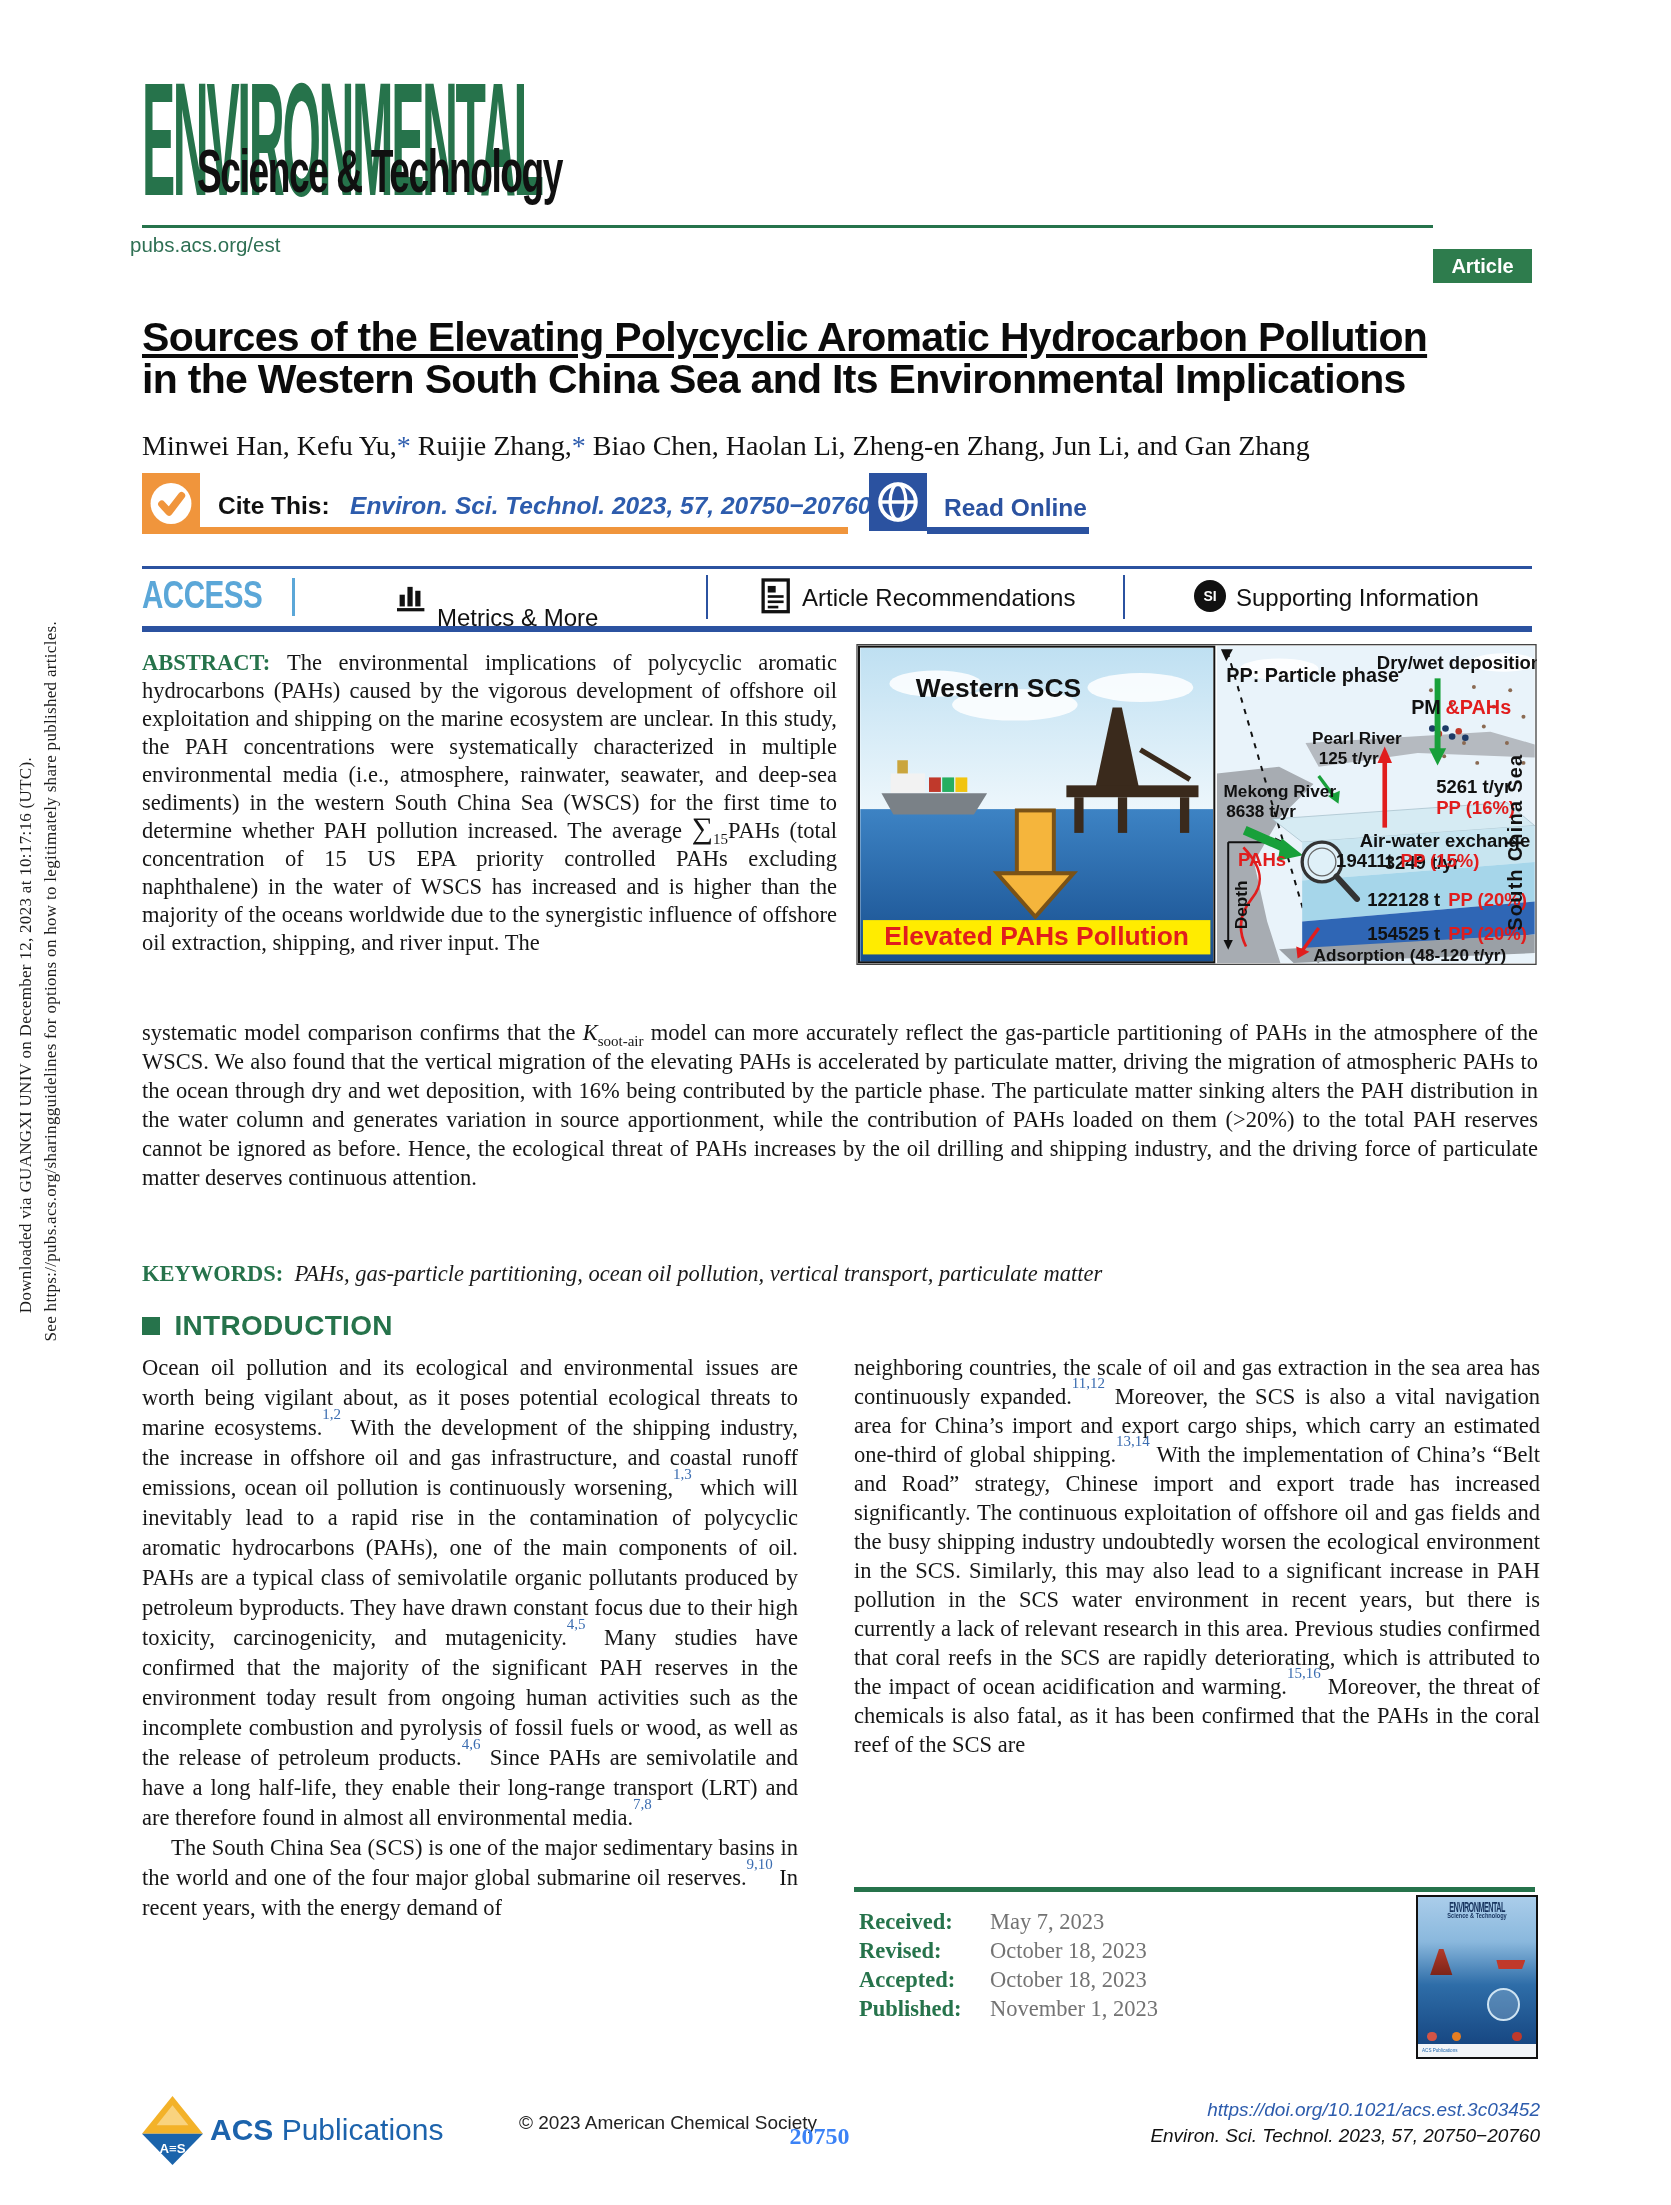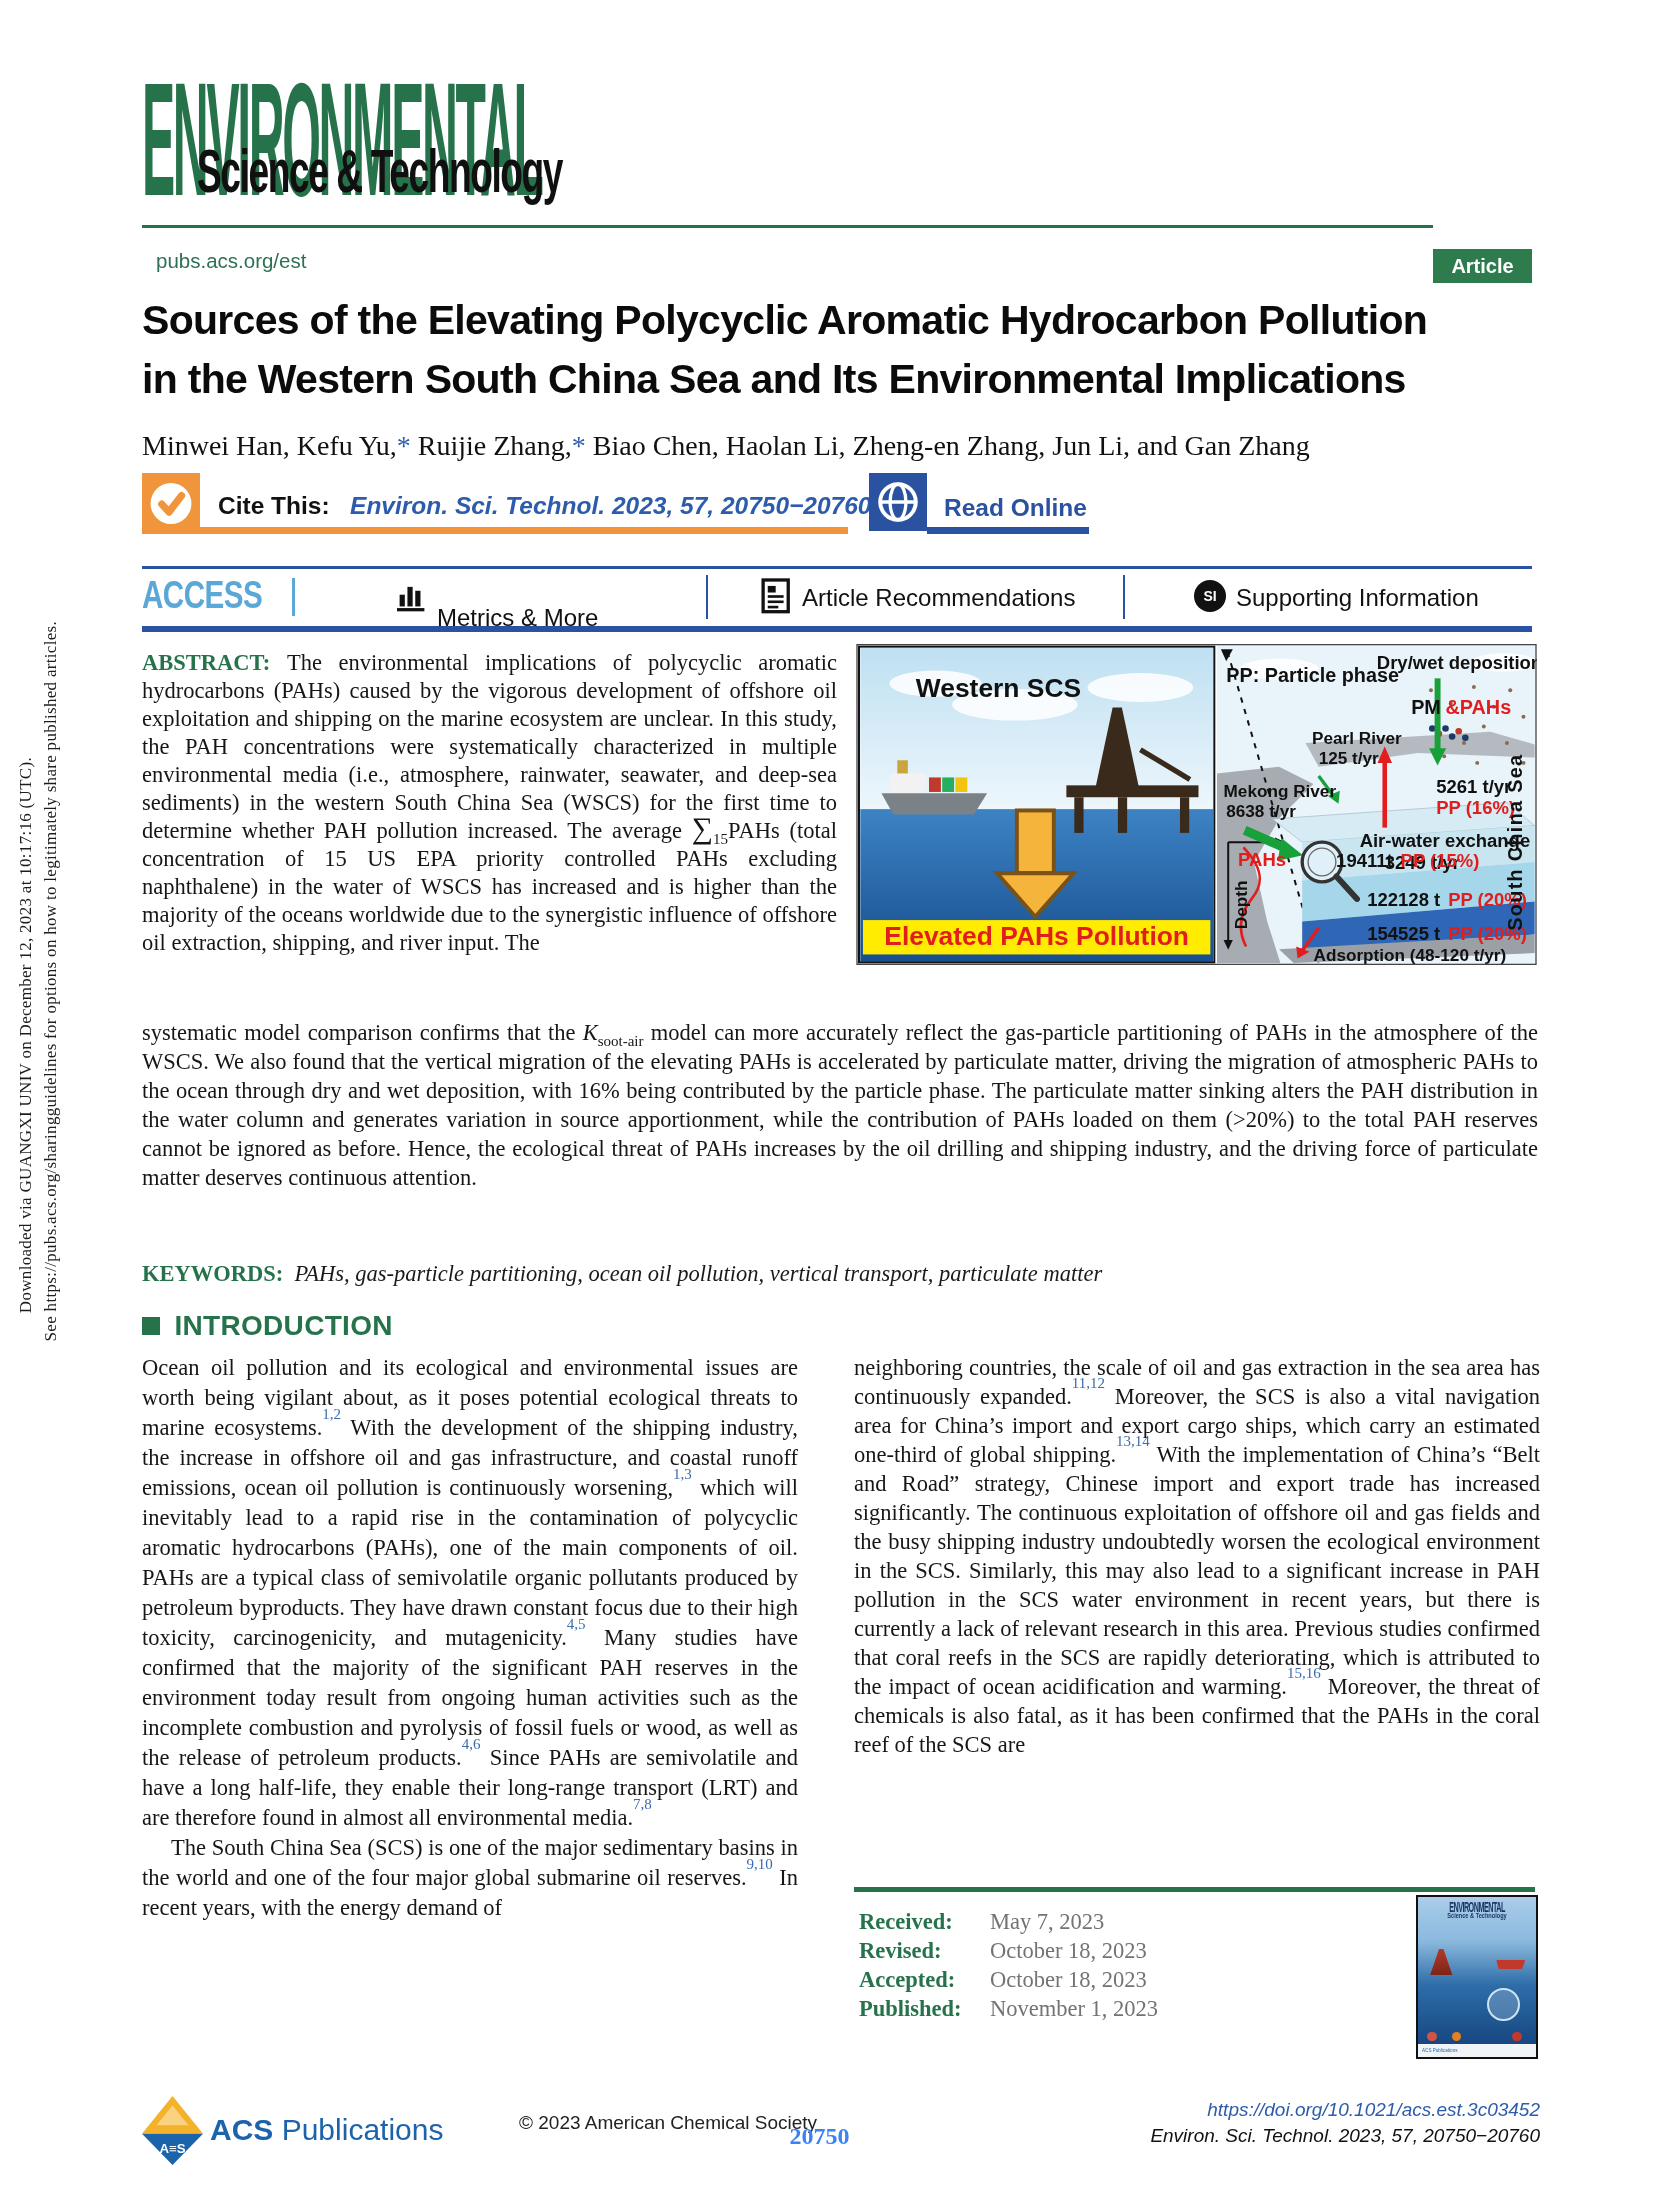--- a/index.html
+++ b/index.html
@@ -11,29 +11,29 @@
   .wm{writing-mode:vertical-rl;transform:rotate(180deg);font:17px "Liberation Serif",serif;
       color:#1c1c1c;letter-spacing:0.3px;white-space:nowrap;}
   #wm1{left:16px;top:757px;}
   #wm2{left:41px;top:621px;}
 
   
   #logo-env{left:142px;top:58px;font:bold 83px "Liberation Sans",sans-serif;color:#26734b;
             transform:scale(.60,1.95);transform-origin:left top;letter-spacing:-4px;line-height:1;}
   #logo-sci{left:197px;top:140px;font:bold 53px "Liberation Sans",sans-serif;color:#101010;
             transform:scale(.70,1.15);transform-origin:left top;letter-spacing:-2px;line-height:1;}
-  #site-url{left:156px;top:233px;font:20.5px "Liberation Sans",sans-serif;color:#2f7054;margin-top:16px;}
+  #site-url{left:130px;top:233px;font:20.5px "Liberation Sans",sans-serif;color:#2f7054;}
   #green-rule{left:142px;top:225px;width:1291px;height:3.3px;background:#26734b;}
   #article-badge{left:1433px;top:225px;width:99px;height:34px;background:#2e7c4d;color:#fff;
             font:bold 20px "Liberation Sans",sans-serif;display:flex;align-items:center;justify-content:center;margin-top:24px;}
 
   
   .title-line{left:142px;width:1441px;font:bold 41px "Liberation Sans",sans-serif;color:#0b0b0b;
               letter-spacing:-0.7px;white-space:nowrap;}
-  #title1{top:297px;} #title2{top:356px;}
+  #title1{top:314px;text-decoration:underline;} #title2{top:356px;}
   #authors{left:142px;top:430px;width:1421px;font:28px "Liberation Serif",serif;color:#111;}
   .star{color:#2d5cad;}
 
   
   #cite-icon{left:142px;top:473px;width:58px;height:61px;background:#f0953c;}
   #cite-underline{left:200px;top:527px;width:648px;height:7.3px;background:#f0953c;}
   #cite-text{left:218px;top:492px;font:bold 24.5px "Liberation Sans",sans-serif;color:#111;white-space:nowrap;}
   #cite-text .jref{font-weight:bold;font-style:italic;color:#2d5cad;}
   #read-icon{left:869px;top:473px;width:58px;height:58px;background:#2b52a0;}
   #read-underline{left:927px;top:527px;width:162px;height:7.3px;background:#2b52a0;}

